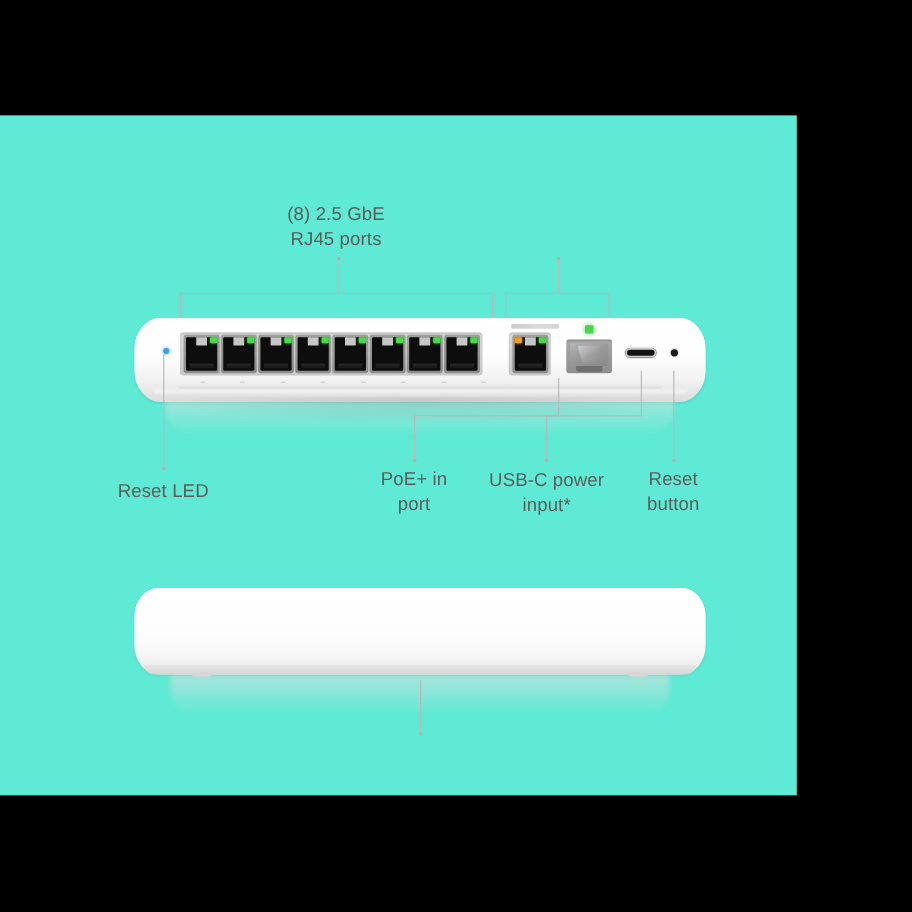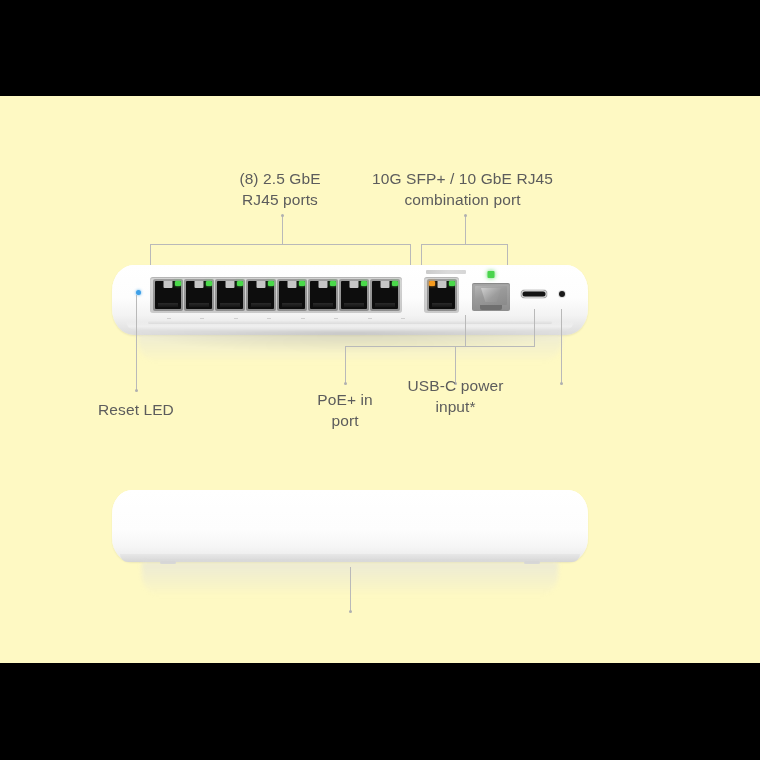--- a/index.html
+++ b/index.html
@@ -8,22 +8,22 @@
 
   #stage { position:relative; width:760px; height:760px; background:#000; }
 
   
   .bar { position:absolute; left:0; width:760px; background:#000; z-index:40; }
   .bar.top { top:0; height:96px; }
   .bar.bottom { bottom:0; height:97px; }
 
   
   #canvas {
-    position:absolute; left:0; top:96px; width:760px; height:567px;
-    background:#fef9c3; overflow:hidden;
+    position:absolute; left:0; top:96px; width:664px; height:567px;
+    background:#5eead4; overflow:hidden;
   }
 
   
   .callout {
     position:absolute; color:#5c5c5c; font-size:15.5px; line-height:21px;
     text-align:center; white-space:pre-line; letter-spacing:.1px;
   }
 
   
   .ln { position:absolute; background:#b9b9b9; }
@@ -188,22 +188,20 @@
 <div id="stage">
 
   <div class="bar top"></div>
   <div class="bar bottom"></div>
 
   <div id="canvas">
 
     <div class="callout" style="left:205px; top:72px; width:150px;">(8) 2.5 GbE
 RJ45 ports</div>
 
-    <div class="callout" style="left:355px; top:72px; width:215px;">10G SFP+ / 10 GbE RJ45
-combination port</div>
 
     <div class="ln v" style="left:282px; top:120px; height:28px;"></div>
     <div class="dot" style="left:281px; top:118px;"></div>
 
     <div class="ln v" style="left:465px; top:120px; height:28px;"></div>
     <div class="dot" style="left:464px; top:118px;"></div>
 
     <div class="ln h" style="left:150px; top:148px; width:261px;"></div>
     <div class="ln v" style="left:150px; top:148px; height:22px;"></div>
     <div class="ln v" style="left:410px; top:148px; height:22px;"></div>
@@ -304,23 +302,25 @@
     <div class="dot" style="left:454px; top:286px;"></div>
 
     <div class="ln v" style="left:561px; top:213px; height:75px;"></div>
     <div class="dot" style="left:560px; top:286px;"></div>
 
     <div class="callout" style="left:76px; top:303px; width:120px;">Reset LED</div>
 
     <div class="callout" style="left:295px; top:293px; width:100px;">PoE+ in
 port</div>
 
-    <div class="callout" style="left:398px; top:279px; width:115px;">USB-C power
+    <div class="callout" style="left:398px; top:294px; width:115px;">USB-C power
 input*</div>
 
+    <div class="callout" style="left:516px; top:293px; width:90px;">Reset
+button</div>
 
     <div id="dev-back">
       <div class="back-body">
         <div class="back-edge"></div>
         <span class="foot l"></span>
         <span class="foot r"></span>
       </div>
       <div class="back-reflection"></div>
     </div>
 

